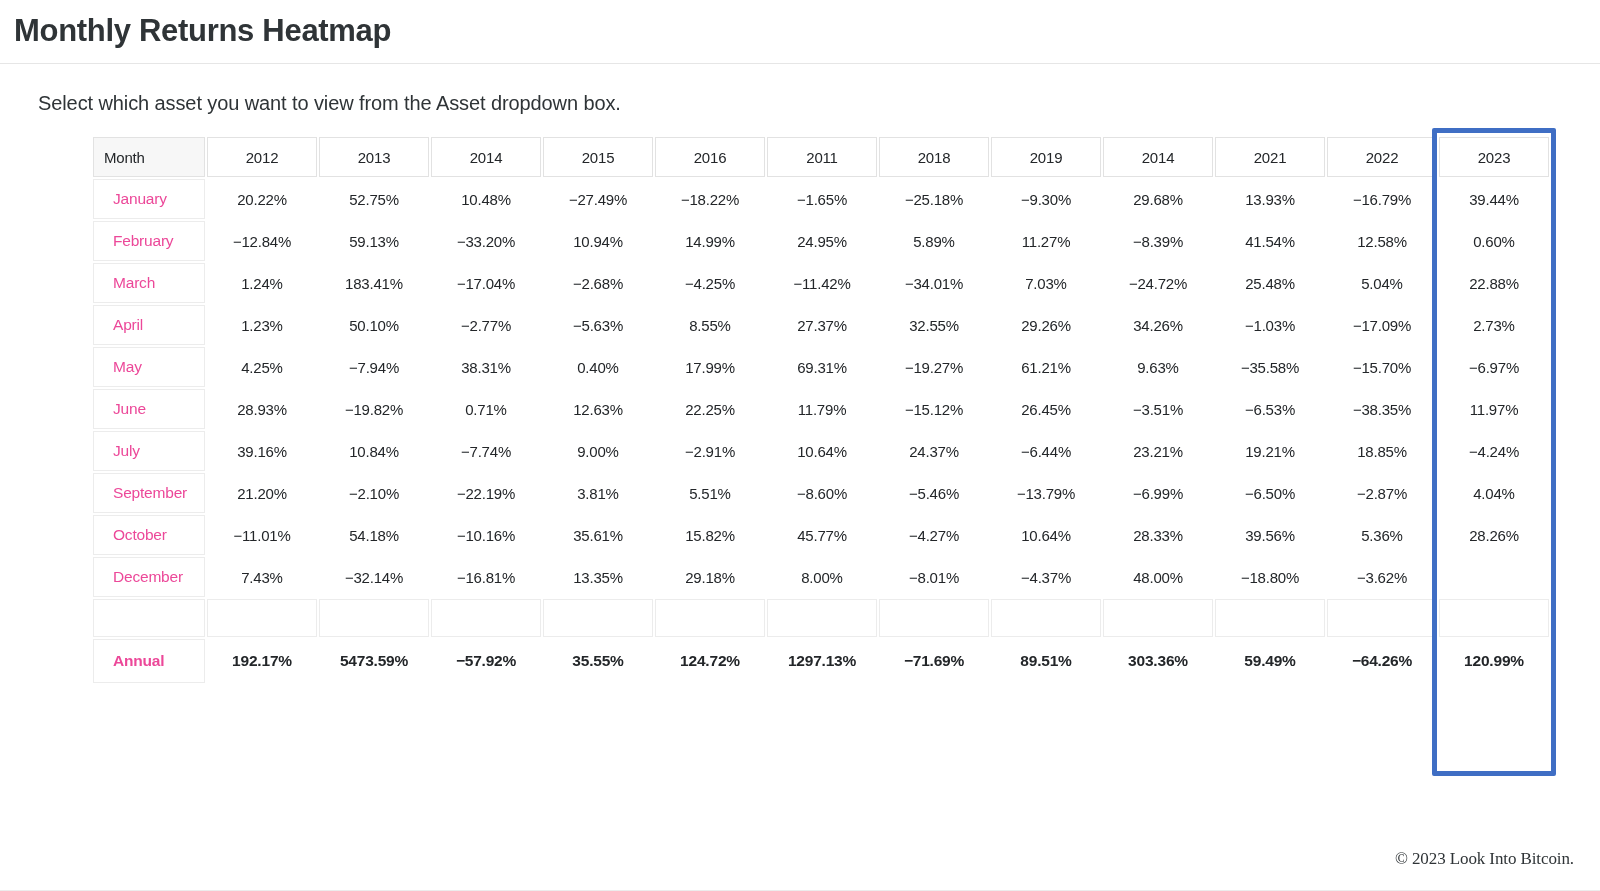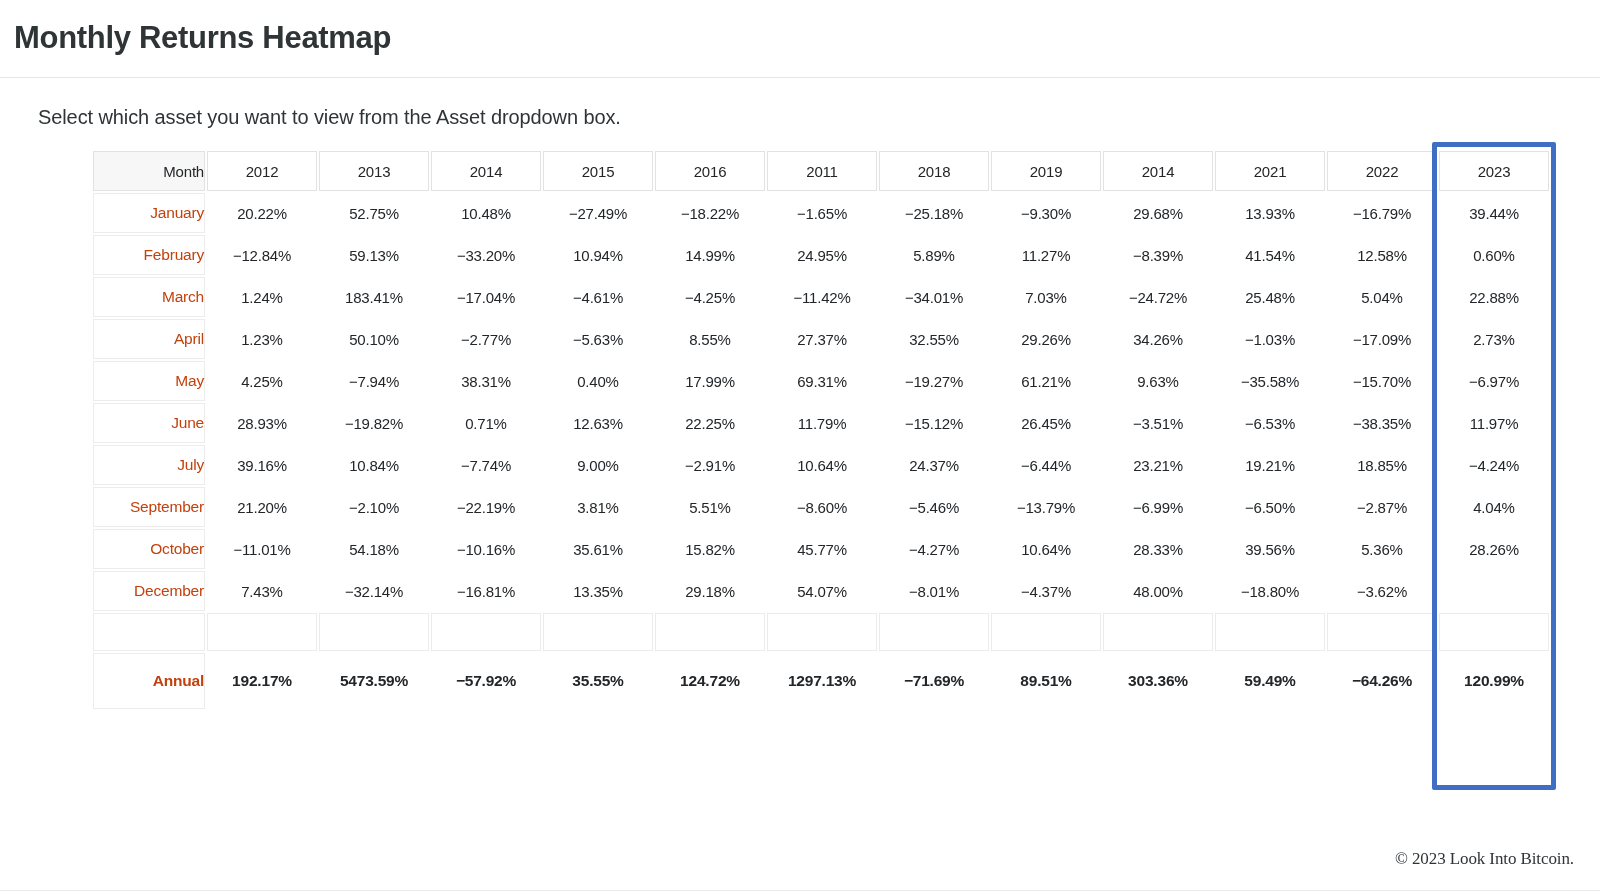--- a/index.html
+++ b/index.html
@@ -11,21 +11,21 @@
     overflow: hidden;
   }
   #page {
     position: relative;
     width: 1600px; height: 891px;
     background: #ffffff;
   }
 
   
   .page-header {
-    height: 78px;
+    height: 64px;
     border-bottom: 1px solid #e6e6e6;
     display: flex;
     align-items: center;
     padding: 0 12px 0 14px;
   }
   .page-title {
     font-size: 31px;
     font-weight: bold;
     color: #2f3437;
     letter-spacing: -0.3px;
@@ -71,44 +71,44 @@
   col.c-year  { width: 110px; }
 
   thead th {
     background: #fbfbfb;
     border: 1px solid #e2e2e2;
     font-size: 16px;
     color: #2b2f33;
     height: 44px;
   }
   thead th.month-head {
-    text-align: right;
+    text-align: left;
     padding-left: 10px;
     background: #f7f7f7;
   }
 
   tbody td.month-cell {
-    text-align: right;
-    padding-left: 0;
+    text-align: left;
+    padding-left: 19px;
     font-size: 15.5px;
-    color: #c2410c;
+    color: #ec4899;
     background: #ffffff;
     border: 1px solid #ececec;
   }
   tbody td.val {
     border: 1px solid transparent;
   }
   td.pos { background: #a8e6c1; }
   td.neg { background: #f98c8c; }
   td.neu { background: #fdda8e; }
   td.blank { background: #ffffff; border: 1px solid #ececec; }
 
   tr.spacer-row td { height: 38px; background: #ffffff; border: 1px solid #ececec; }
 
-  tr.annual-row td { font-weight: bold; height: 56px; font-size: 15.5px; }
+  tr.annual-row td { font-weight: bold; height: 44px; font-size: 15.5px; }
   tr.annual-row td.month-cell { font-weight: bold; }
 
   
   .highlight-box {
     position: absolute;
     border: 5px solid #3f6ec4;
     border-radius: 2px;
     pointer-events: none;
     left: 1268px;
     top: -12px;
@@ -207,21 +207,21 @@
             <td class="val neg">−8.39%</td>
             <td class="val pos">41.54%</td>
             <td class="val pos">12.58%</td>
             <td class="val neu">0.60%</td>
           </tr>
           <tr>
             <td class="month-cell">March</td>
             <td class="val neu">1.24%</td>
             <td class="val pos">183.41%</td>
             <td class="val neg">−17.04%</td>
-            <td class="val neu">−4.61%</td>
+            <td class="val neu">−2.68%</td>
             <td class="val neg">−4.25%</td>
             <td class="val neg">−11.42%</td>
             <td class="val neg">−34.01%</td>
             <td class="val pos">7.03%</td>
             <td class="val neg">−24.72%</td>
             <td class="val pos">25.48%</td>
             <td class="val pos">5.04%</td>
             <td class="val pos">22.88%</td>
           </tr>
           <tr>
@@ -314,21 +314,21 @@
             <td class="val pos">5.36%</td>
             <td class="val pos">28.26%</td>
           </tr>
           <tr>
             <td class="month-cell">December</td>
             <td class="val pos">7.43%</td>
             <td class="val neg">−32.14%</td>
             <td class="val neg">−16.81%</td>
             <td class="val pos">13.35%</td>
             <td class="val pos">29.18%</td>
-            <td class="val pos">54.07%</td>
+            <td class="val pos">8.00%</td>
             <td class="val neg">−8.01%</td>
             <td class="val neg">−4.37%</td>
             <td class="val pos">48.00%</td>
             <td class="val neg">−18.80%</td>
             <td class="val neg">−3.62%</td>
             <td class="val blank"></td>
           </tr>
           <tr class="spacer-row">
             <td class="month-cell"></td>
             <td class="val blank"></td>

